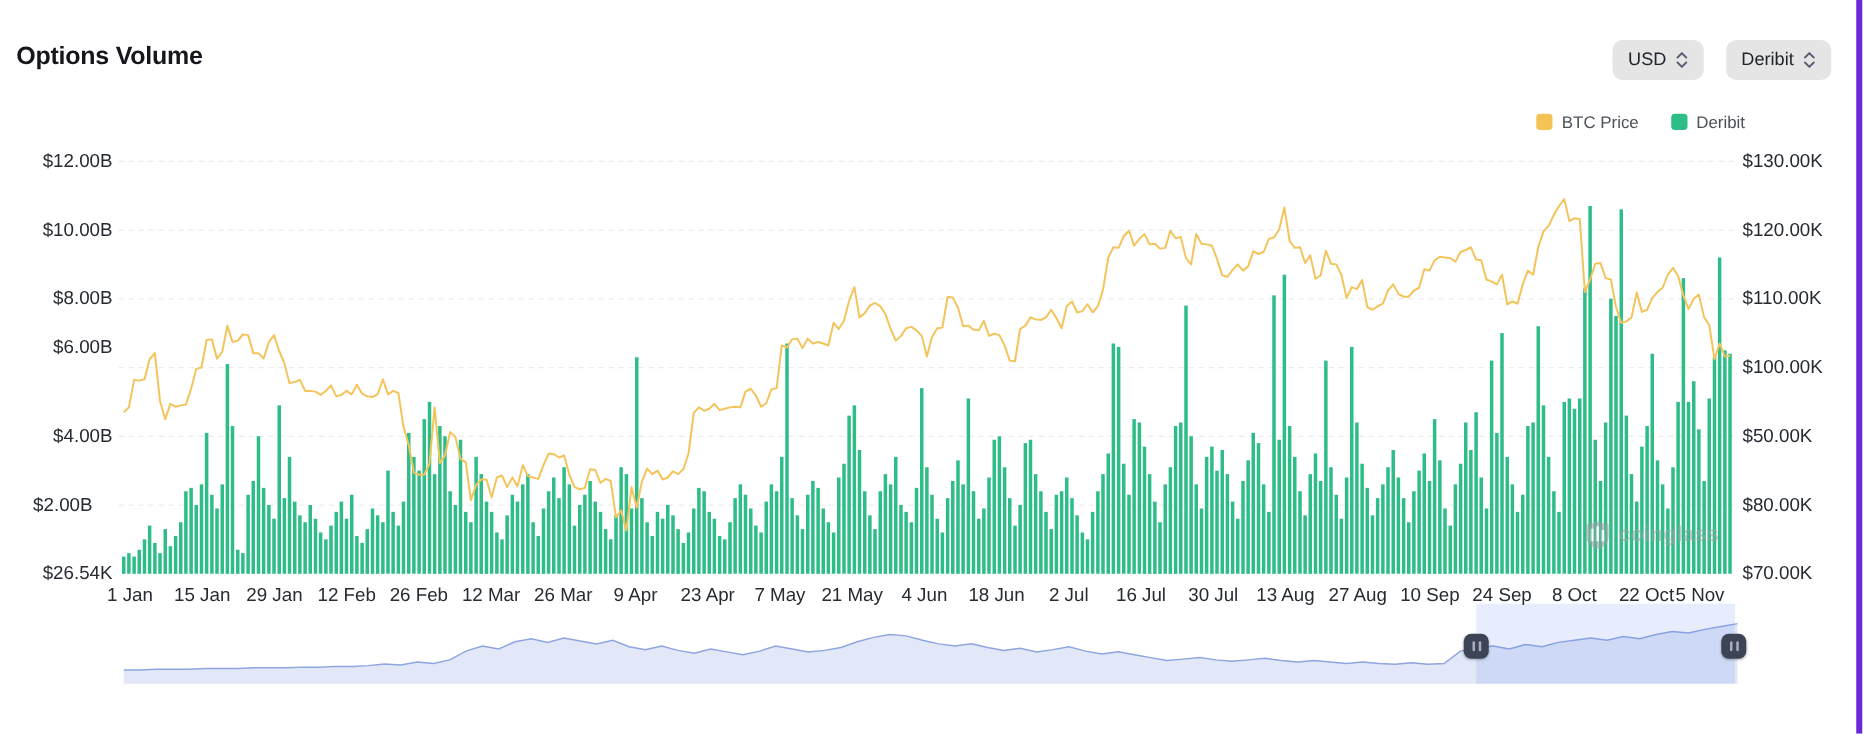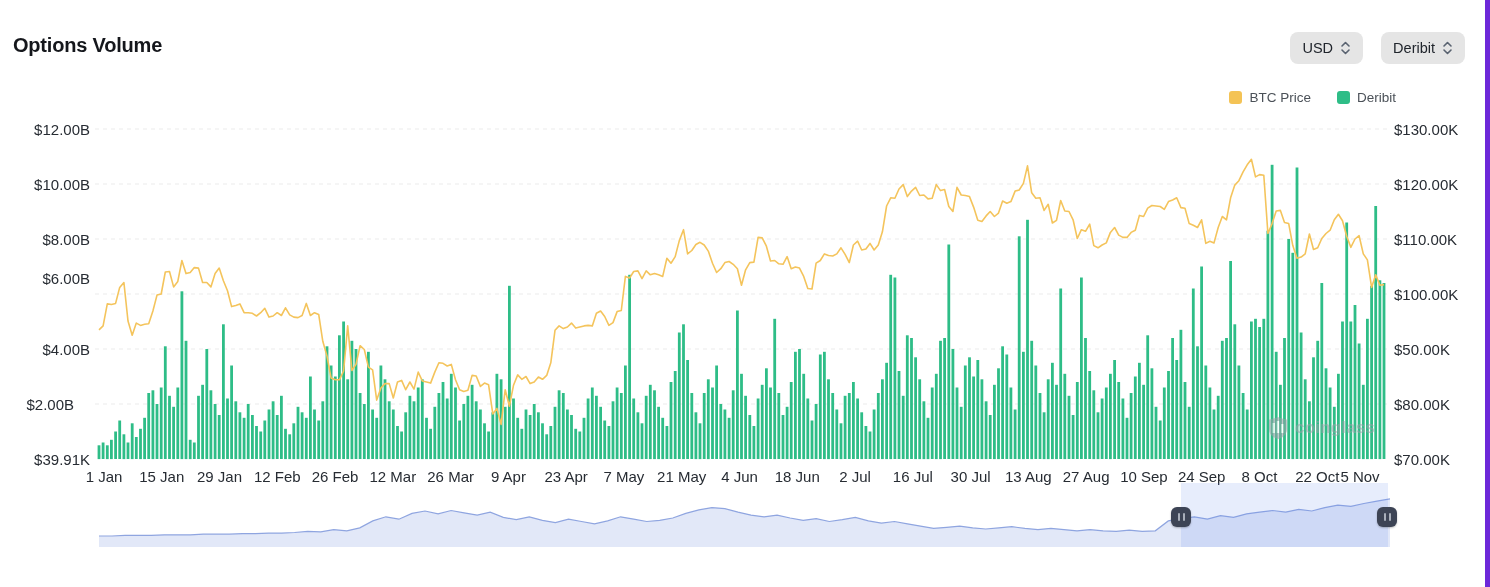--- a/index.html
+++ b/index.html
@@ -387,21 +387,21 @@
       <path d="M99.0 329.8 L103.1 325.9 L107.3 303.9 L111.4 304.5 L115.6 303.4 L119.7 287.4 L123.9 282.5 L128.0 321.0 L132.2 335.3 L136.3 323.1 L140.5 325.4 L144.6 324.3 L148.7 323.7 L152.9 311.0 L157.0 295.1 L161.2 294.0 L165.3 272.0 L169.5 271.5 L173.6 286.9 L177.8 281.4 L181.9 260.5 L186.0 273.6 L190.2 272.5 L194.3 267.6 L198.5 268.1 L202.6 282.5 L206.8 282.5 L210.9 286.9 L215.1 273.6 L219.2 268.1 L223.4 280.8 L227.5 290.7 L231.6 306.6 L235.8 305.5 L239.9 303.9 L244.1 312.7 L248.2 312.7 L252.4 313.3 L256.5 316.0 L260.7 312.7 L264.8 308.3 L269.0 317.1 L273.1 316.0 L277.2 312.7 L281.4 315.5 L285.5 307.8 L289.7 314.9 L293.8 317.1 L298.0 317.6 L302.1 315.5 L306.3 303.4 L310.4 315.5 L314.5 312.7 L318.7 314.4 L322.8 341.3 L327.0 356.1 L331.1 378.1 L335.3 379.8 L339.4 379.8 L343.6 371.0 L347.7 325.9 L351.9 370.5 L356.0 364.4 L360.1 345.7 L364.3 349.5 L368.4 367.1 L372.6 369.9 L376.7 400.1 L380.9 388.0 L385.0 383.6 L389.2 383.6 L393.3 398.0 L397.5 382.0 L401.6 380.4 L405.7 389.7 L409.9 382.0 L414.0 389.1 L418.2 372.1 L422.3 380.9 L426.5 382.0 L430.6 383.1 L434.8 372.1 L438.9 362.8 L443.0 363.3 L447.2 366.0 L451.3 364.4 L455.5 379.8 L459.6 389.7 L463.8 391.4 L467.9 390.3 L472.1 375.4 L476.2 376.0 L480.4 386.4 L484.5 383.1 L488.6 384.8 L492.8 413.9 L496.9 408.4 L501.1 424.4 L505.2 389.7 L509.4 406.2 L513.5 385.3 L517.7 374.9 L521.8 379.3 L526.0 376.5 L530.1 383.6 L534.2 382.0 L538.4 377.0 L542.5 379.3 L546.7 375.4 L550.8 362.8 L555.0 330.3 L559.1 325.9 L563.3 328.6 L567.4 327.0 L571.5 323.1 L575.7 328.1 L579.8 327.0 L584.0 325.9 L588.1 325.4 L592.3 325.9 L596.4 313.3 L600.6 311.0 L604.7 316.5 L608.9 325.4 L613.0 322.6 L617.1 311.6 L621.3 310.5 L625.4 276.4 L629.6 278.0 L633.7 271.5 L637.9 270.9 L642.0 278.6 L646.2 270.9 L650.3 274.8 L654.5 273.6 L658.6 274.8 L662.7 276.4 L666.9 258.3 L671.0 263.2 L675.2 256.6 L679.3 240.6 L683.5 229.7 L687.6 253.9 L691.8 250.5 L695.9 244.5 L700.0 242.3 L704.2 245.0 L708.3 251.1 L712.5 263.2 L716.6 272.5 L720.8 268.7 L724.9 262.6 L729.1 261.5 L733.2 264.3 L737.4 268.7 L741.5 285.2 L745.6 269.8 L749.8 262.6 L753.9 262.1 L758.1 237.4 L762.2 237.9 L766.4 246.2 L770.5 261.0 L774.7 260.5 L778.8 263.8 L783.0 264.3 L787.1 256.6 L791.2 268.7 L795.4 267.0 L799.5 268.1 L803.7 276.4 L807.8 288.5 L812.0 289.0 L816.1 263.2 L820.3 260.5 L824.4 253.9 L828.5 255.5 L832.7 256.0 L836.8 253.9 L841.0 247.8 L845.1 254.4 L849.3 262.6 L853.4 245.0 L857.6 241.2 L861.7 250.0 L865.9 248.9 L870.0 243.4 L874.1 250.0 L878.3 245.0 L882.4 231.8 L886.6 206.0 L890.7 197.8 L894.9 198.3 L899.0 189.0 L903.2 184.6 L907.3 196.6 L911.5 191.1 L915.6 187.3 L919.7 195.5 L923.9 195.0 L928.0 198.9 L932.2 198.3 L936.3 184.6 L940.5 190.6 L944.6 189.5 L948.8 206.5 L952.9 211.5 L957.0 187.3 L961.2 195.0 L965.3 195.5 L969.5 196.6 L973.6 207.1 L977.8 220.3 L981.9 221.4 L986.1 215.9 L990.2 211.5 L994.4 216.5 L998.5 213.1 L1002.6 201.0 L1006.8 203.2 L1010.9 201.6 L1015.1 191.1 L1019.2 190.0 L1023.4 183.4 L1027.5 165.9 L1031.7 192.8 L1035.8 198.3 L1040.0 197.8 L1044.1 210.4 L1048.2 204.3 L1052.4 223.0 L1056.5 220.3 L1060.7 200.5 L1064.8 211.0 L1069.0 211.5 L1073.1 219.8 L1077.3 238.5 L1081.4 229.7 L1085.5 231.3 L1089.7 224.1 L1093.8 245.6 L1098.0 247.8 L1102.1 245.0 L1106.3 242.9 L1110.4 232.4 L1114.6 227.5 L1118.7 235.1 L1122.9 237.4 L1127.0 237.4 L1131.1 232.4 L1135.3 230.2 L1139.4 215.4 L1143.6 216.5 L1147.7 208.2 L1151.9 205.5 L1156.0 206.0 L1160.2 206.5 L1164.3 209.3 L1168.5 201.6 L1172.6 200.0 L1176.7 197.8 L1180.9 207.6 L1185.0 208.2 L1189.2 223.6 L1193.3 225.3 L1197.5 227.5 L1201.6 219.8 L1205.8 243.4 L1209.9 241.2 L1214.0 242.9 L1218.2 227.5 L1222.3 216.5 L1226.5 219.8 L1230.6 197.8 L1234.8 185.1 L1238.9 180.7 L1243.1 171.9 L1247.2 164.8 L1251.4 159.3 L1255.5 176.9 L1259.6 174.6 L1263.8 175.2 L1267.9 233.5 L1272.1 223.6 L1276.2 211.0 L1280.4 210.4 L1284.5 222.5 L1288.7 223.6 L1292.8 245.6 L1297.0 258.3 L1301.1 257.1 L1305.2 253.9 L1309.4 234.0 L1313.5 249.5 L1317.7 247.8 L1321.8 238.5 L1326.0 233.5 L1330.1 230.2 L1334.3 219.8 L1338.4 214.3 L1342.5 220.8 L1346.7 236.3 L1350.8 247.3 L1355.0 239.0 L1359.1 235.7 L1363.3 253.9 L1367.4 259.9 L1371.6 287.4 L1375.7 274.8 L1379.9 285.2 L1384.0 284.6" fill="none" stroke="#F4C45C" stroke-width="1.6" stroke-linejoin="round"></path>
     </svg>
 
   <div id="left-axis">
       <div class="axis-label y-left" style="left: 18px; top: 129px;">$12.00B</div>
       <div class="axis-label y-left" style="left: 18px; top: 184px;">$10.00B</div>
       <div class="axis-label y-left" style="left: 18px; top: 239px;">$8.00B</div>
       <div class="axis-label y-left" style="left: 18px; top: 278px;">$6.00B</div>
       <div class="axis-label y-left" style="left: 18px; top: 349px;">$4.00B</div>
       <div class="axis-label y-left" style="left: 2px; top: 404px;">$2.00B</div>
-      <div class="axis-label y-left" style="left: 18px; top: 459px;">$39.91K</div>
+      <div class="axis-label y-left" style="left: 18px; top: 459px;">$26.54K</div>
     </div>
   <div id="right-axis">
       <div class="axis-label y-right" style="left: 1394px; top: 129px;">$130.00K</div>
       <div class="axis-label y-right" style="left: 1394px; top: 184px;">$120.00K</div>
       <div class="axis-label y-right" style="left: 1394px; top: 239px;">$110.00K</div>
       <div class="axis-label y-right" style="left: 1394px; top: 294px;">$100.00K</div>
       <div class="axis-label y-right" style="left: 1394px; top: 349px;">$50.00K</div>
       <div class="axis-label y-right" style="left: 1394px; top: 404px;">$80.00K</div>
       <div class="axis-label y-right" style="left: 1394px; top: 459px;">$70.00K</div>
     </div>

